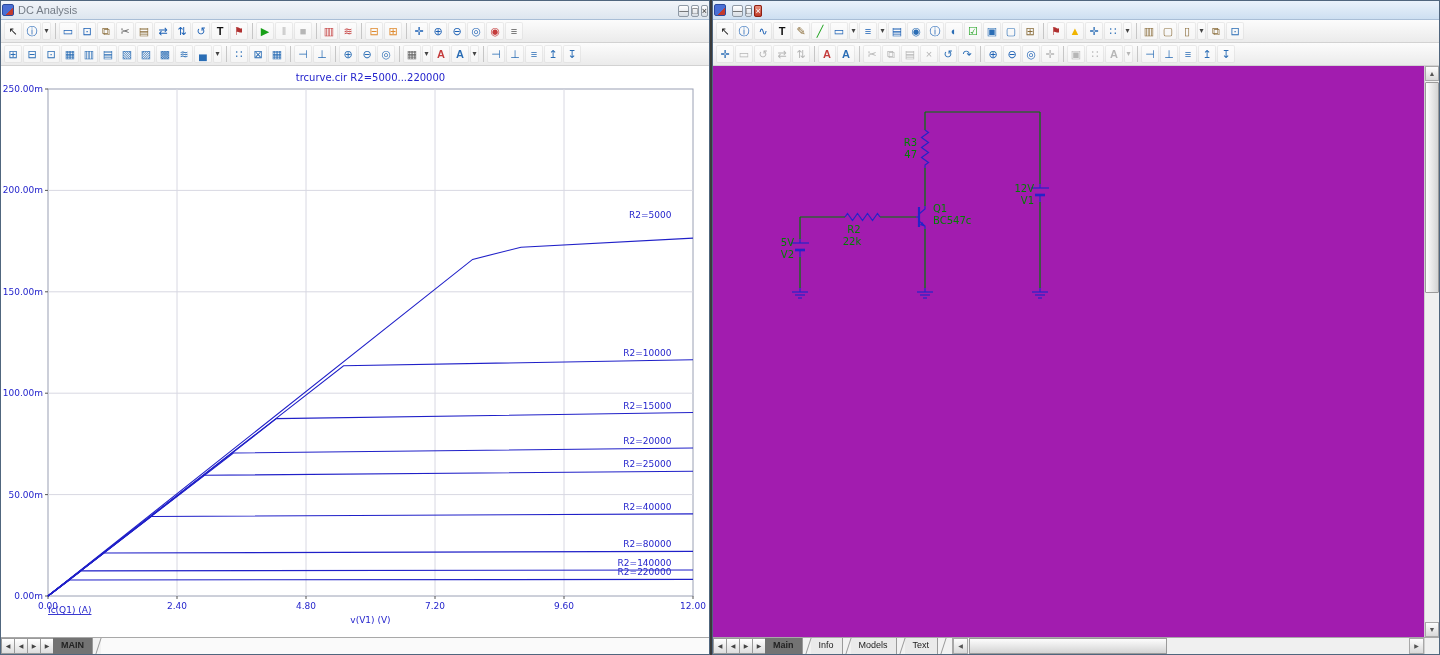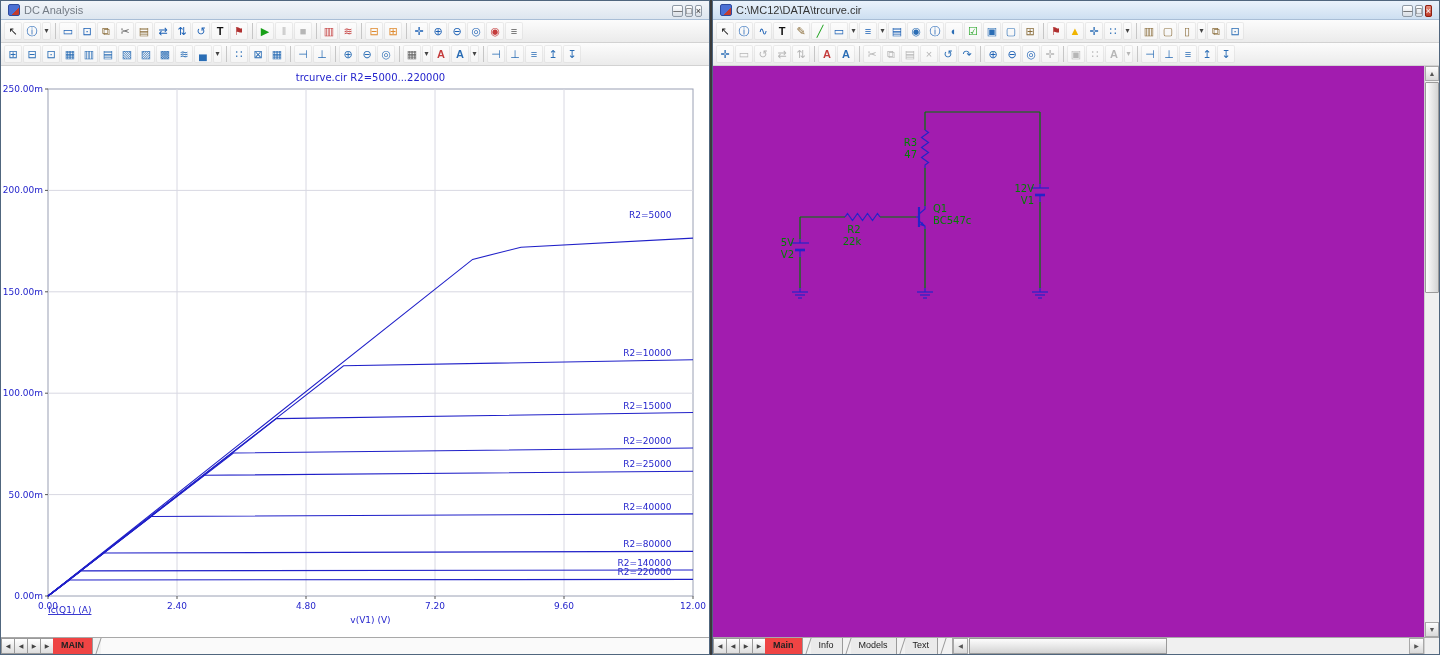--- a/index.html
+++ b/index.html
@@ -1,21 +1,21 @@
 <!DOCTYPE html>
 <html><head>
 <meta charset="utf-8">
 <style>
   *{box-sizing:border-box;margin:0;padding:0}
   html,body{width:1440px;height:655px;overflow:hidden}
   body{background:#3a3a3a;font-family:"Liberation Sans",sans-serif;position:relative;user-select:none}
   .window{position:absolute;top:0;height:655px;background:#f0f0f0;border:1px solid #50667e;display:flex;flex-direction:column}
   #left-window{left:0;width:710px}
   #right-window{left:712px;width:728px}
-  .titlebar{height:19px;flex:0 0 19px;display:flex;align-items:center;padding:0 7px;background:linear-gradient(#eaf2fb,#cddff1);border-bottom:1px solid #a9bed6;font-size:11px;color:#333}
+  .titlebar{height:19px;flex:0 0 19px;display:flex;align-items:center;padding:0 1px;background:linear-gradient(#eaf2fb,#cddff1);border-bottom:1px solid #a9bed6;font-size:11px;color:#333}
   .titlebar.inactive{background:linear-gradient(#f2f5f9,#dde6ef);color:#747c86}
   .app-icon{width:12px;height:12px;margin-right:4px;border-radius:2px;background:linear-gradient(135deg,#4a6fd4 62%,#c23b2e 62%);border:1px solid #2c4a9e;flex:0 0 12px}
   .title{flex:1;white-space:nowrap;overflow:hidden}
   .win-btn{width:21px;height:14px;margin-left:2px;border:1px solid #8f9aa6;border-radius:2px;background:linear-gradient(#ffffff,#d7dde4);font-size:9px;line-height:12px;text-align:center;color:#333;cursor:default}
   .win-btn.close-active{background:linear-gradient(#e8917f,#c03a27);border-color:#8d2013;color:#fff}
   .toolbar{height:23px;flex:0 0 23px;display:flex;align-items:center;padding:0 3px;background:linear-gradient(#fcfcfc,#ebebeb);border-bottom:1px solid #d2d2d2;overflow:hidden}
   .tb-btn{width:18px;height:18px;flex:0 0 18px;line-height:16px;text-align:center;font-size:11px;border:1px solid rgba(0,0,0,0.07);border-radius:2px;margin:0 1px 0 0;background:rgba(255,255,255,0.45);cursor:default;overflow:hidden}
   .tb-btn.narrow{width:9px;flex:0 0 9px;font-size:8px}
   .tb-btn.bold{font-weight:bold}
   .tb-btn.disabled{color:#b6b6b6 !important}
@@ -23,21 +23,21 @@
   .content{flex:1;display:flex;min-height:0;background:#fff;position:relative}
   #chart-svg,#schem-svg{display:block;width:100%;height:100%;font-family:"DejaVu Sans",sans-serif}
   .schem-wrap{flex:1;min-width:0;background:#a21caf}
   .vscroll{flex:0 0 15px;background:#f0f0f0;border-left:1px solid #d0d0d0;display:flex;flex-direction:column}
   .scroll-arrow{height:15px;flex:0 0 15px;background:linear-gradient(#fdfdfd,#d9d9d9);border:1px solid #a8a8a8;font-size:7px;line-height:13px;text-align:center;color:#555;cursor:default}
   .vtrack{flex:1;position:relative}
   .vthumb{position:absolute;left:0;right:0;top:1px;height:39%;background:linear-gradient(90deg,#fdfdfd,#d4d4d4);border:1px solid #9a9a9a;border-radius:1px}
   .bottombar{height:17px;flex:0 0 17px;display:flex;align-items:stretch;background:#f2f2f2;border-top:1px solid #a8a8a8;font-size:9px}
   .bar-left{display:flex;align-items:stretch}
   .nav-btn{width:14px;flex:0 0 14px;border:1px solid #9a9a9a;margin-right:-1px;background:linear-gradient(#ffffff,#dddddd);font-size:6px;line-height:14px;text-align:center;color:#444;cursor:default}
-  .tab{padding:0 8px;line-height:15px;border-right:1px solid #9a9a9a;background:#ef4444;color:#222;cursor:default;white-space:nowrap}
+  .tab{padding:0 8px;line-height:15px;border-right:1px solid #9a9a9a;background:#737373;color:#222;cursor:default;white-space:nowrap}
   .tab.active{font-weight:bold}
   .tab.inactive-tab{background:#eaeaea}
   .tab-div{width:6px;border-right:1px solid #9a9a9a;transform:skewX(-18deg);margin-right:2px}
   .bb-fill{flex:1;background:#fafafa}
   .hscroll{flex:1;display:flex;margin-left:6px;border-left:1px solid #a8a8a8;background:#f0f0f0}
   .hbtn{width:15px;flex:0 0 15px;background:linear-gradient(#fdfdfd,#d9d9d9);border:1px solid #a8a8a8;font-size:6px;line-height:14px;text-align:center;color:#555;cursor:default}
   .htrack{flex:1;position:relative}
   .hthumb{position:absolute;top:0;bottom:0;left:1px;width:45%;background:linear-gradient(#fdfdfd,#d4d4d4);border:1px solid #9a9a9a}
   .corner{flex:0 0 15px;background:#f0f0f0;border-left:1px solid #d0d0d0}
 </style>
@@ -187,21 +187,20 @@
         <span class="tab active">MAIN</span>
         <span class="tab-div"></span>
       </span>
     <span class="bb-fill"></span>
   </div>
 </div>
 
 <div class="window" id="right-window">
   <div class="titlebar">
     <span class="app-icon"></span>
-    <span class="title">C:\MC12\DATA\trcurve.cir</span>
     <span class="win-buttons" id="rw-btns"><span class="win-btn">—</span><span class="win-btn">□</span><span class="win-btn close-active">×</span></span>
   </div>
   <div class="toolbar" id="rw-tb1">
       <span class="tb-btn" style="color: rgb(34, 34, 34);">↖</span>
       <span class="tb-btn" style="color: rgb(26, 95, 180);">ⓘ</span>
       <span class="tb-btn" style="color: rgb(26, 95, 180);">∿</span>
       <span class="tb-btn bold" style="color: rgb(17, 17, 17);">T</span>
       <span class="tb-btn" style="color: rgb(138, 109, 59);">✎</span>
       <span class="tb-btn" style="color: rgb(24, 160, 24);">╱</span>
       <span class="tb-btn" style="color: rgb(26, 95, 180);">▭</span>

